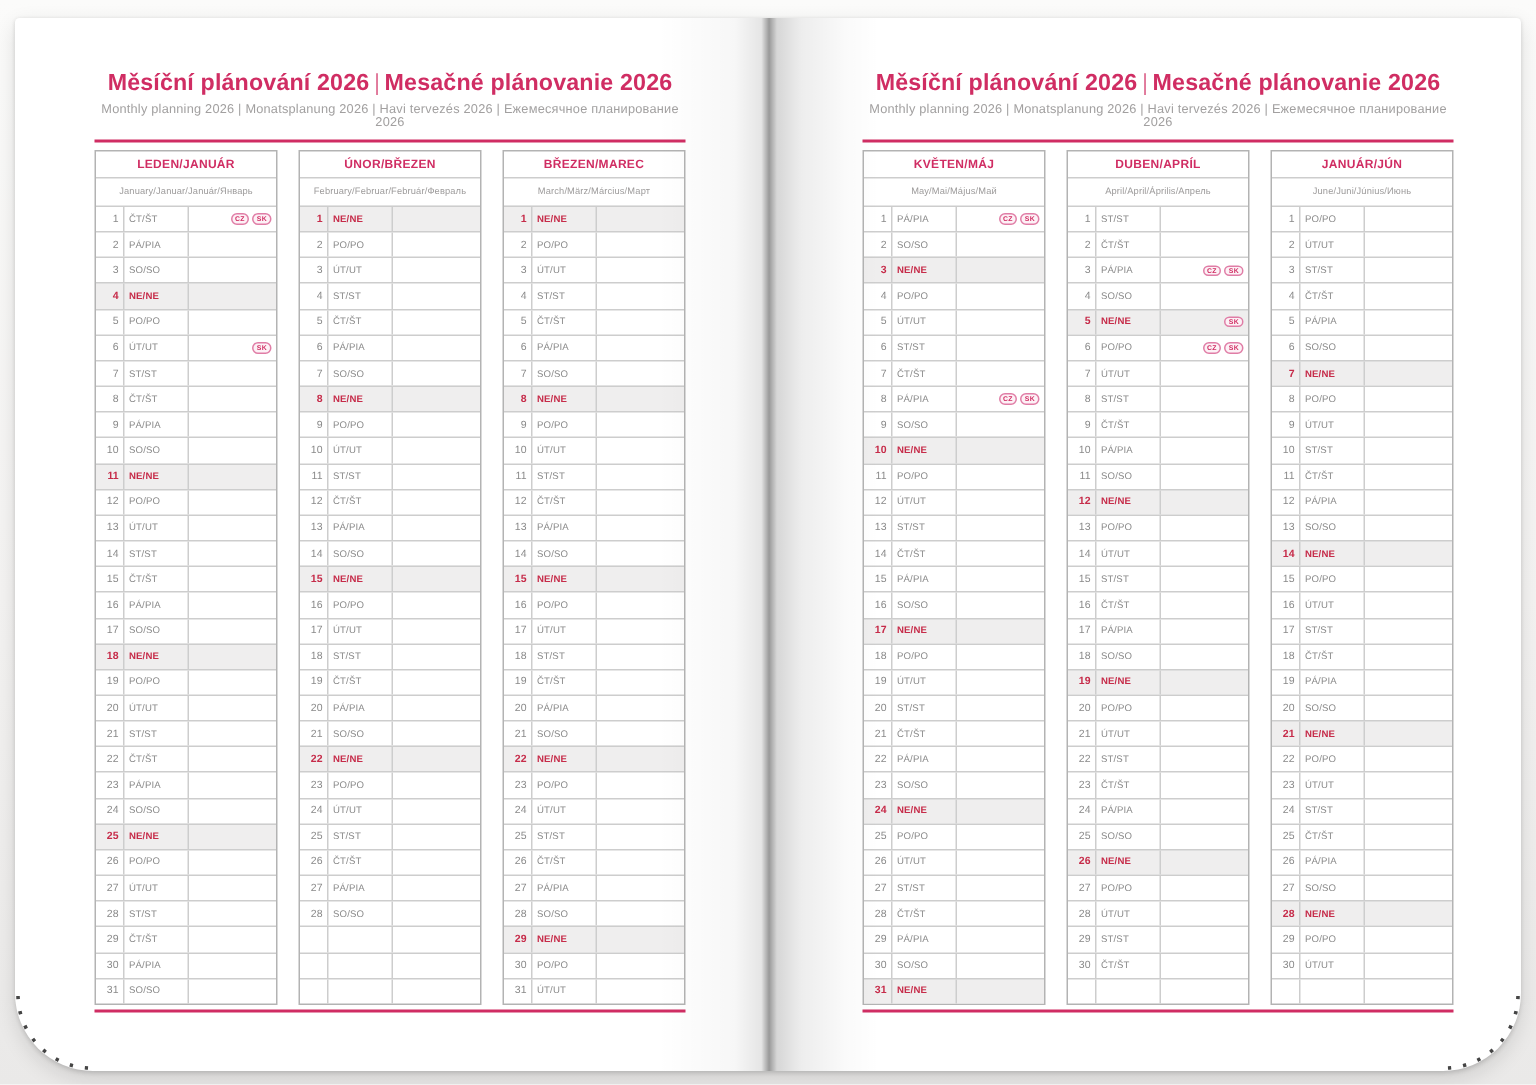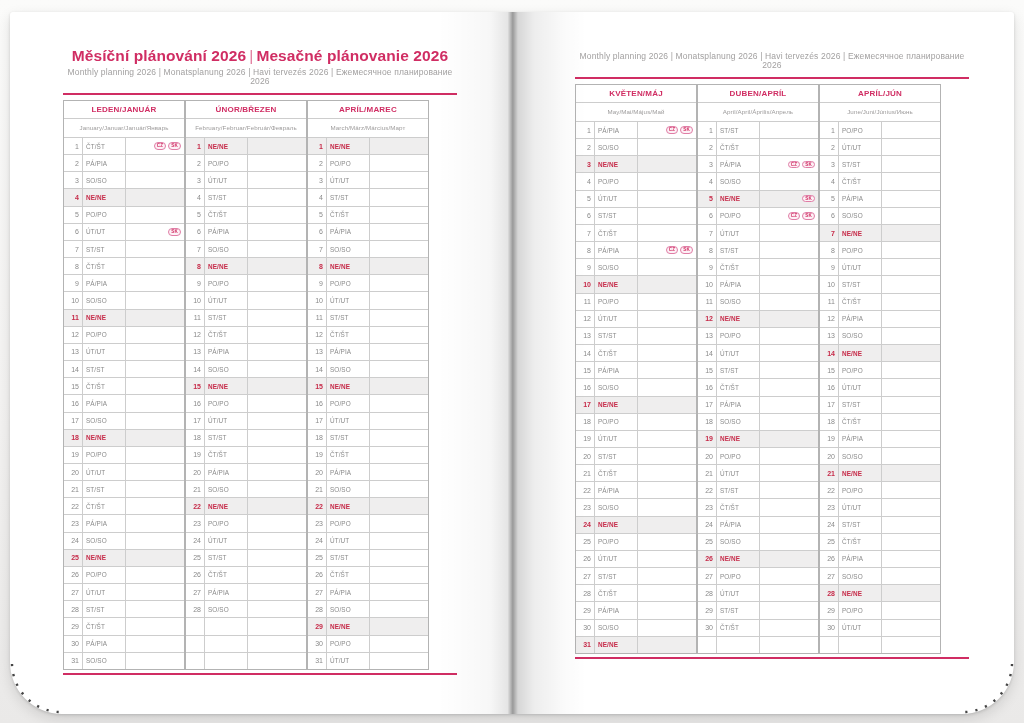--- a/index.html
+++ b/index.html
@@ -25,21 +25,21 @@
   .page-content{position:absolute; top:36px; width:394px;}
   .page-left .page-content{left:53px;}
   .page-right .page-content{left:63px;}
 
   .title{font-size:15.5px; font-weight:700; color:var(--accent); text-align:center; line-height:16px; letter-spacing:.1px;}
   .tsep{font-weight:300; opacity:.65; padding:0 3px;}
   .subtitle{font-size:8.5px; color:#a2a0a0; text-align:center; margin-top:4px; line-height:9px; letter-spacing:.15px;}
   .rule{height:2px; background:var(--accent); margin-top:7px;}
   .rule.bottom{margin-top:3px;}
 
-  .months{display:flex; justify-content:flex-start; margin-top:5px; height:570px;}
+  .months{display:flex; justify-content:space-between; margin-top:5px; height:570px;}
   .month{width:122px; border:1px solid var(--outline); display:flex; flex-direction:column; background:#fff;}
   .m-head{height:18px; line-height:17px; text-align:center; font-size:8px; font-weight:700;
           color:var(--accent); border-bottom:1px solid var(--gridline); letter-spacing:.2px;}
   .m-sub{height:18px; line-height:18px; text-align:center; font-size:6.2px; color:#9d9b9b; letter-spacing:.1px;}
   .m-rows{display:flex; flex-direction:column; flex:1;}
   .day-row{flex:1 1 0; display:flex; border-top:1px solid var(--gridline); min-height:0;}
   .day-row .num{width:19px; border-right:1px solid var(--gridline); display:flex; align-items:center;
                 justify-content:flex-end; padding-right:3px; font-size:7px; color:var(--ink);}
   .day-row .lbl{width:43px; border-right:1px solid var(--gridline); display:flex; align-items:center;
                 padding-left:3px; font-size:6.4px; color:var(--ink); letter-spacing:.1px;}
@@ -389,21 +389,21 @@
                 <div class="note"></div>
               </div>
               <div class="day-row">
                 <div class="num"></div>
                 <div class="lbl"></div>
                 <div class="note"></div>
               </div>
             </div>
         </div>
         <div class="month">
-          <div class="m-head">APRÍL/MAREC</div>
+          <div class="m-head">BŘEZEN/MAREC</div>
           <div class="m-sub">March/März/Március/Март</div>
           <div class="m-rows">
               <div class="day-row sun">
                 <div class="num">1</div>
                 <div class="lbl">NE/NE</div>
                 <div class="note"></div>
               </div>
               <div class="day-row">
                 <div class="num">2</div>
                 <div class="lbl">PO/PO</div>
@@ -556,20 +556,21 @@
               </div>
             </div>
         </div>
       </div>
       <div class="rule bottom"></div>
     </div>
   </div>
 
   <div class="page page-right">
     <div class="page-content">
+      <div class="title"><span>Měsíční plánování 2026</span><span class="tsep">|</span><span>Mesačné plánovanie 2026</span></div>
       <div class="subtitle">Monthly planning 2026 | Monatsplanung 2026 | Havi tervezés 2026 | Ежемесячное планирование 2026</div>
       <div class="rule top"></div>
       <div class="months">
         <div class="month">
           <div class="m-head">KVĚTEN/MÁJ</div>
           <div class="m-sub">May/Mai/Május/Май</div>
           <div class="m-rows">
               <div class="day-row">
                 <div class="num">1</div>
                 <div class="lbl">PÁ/PIA</div>
@@ -896,21 +897,21 @@
                 <div class="note"></div>
               </div>
               <div class="day-row">
                 <div class="num"></div>
                 <div class="lbl"></div>
                 <div class="note"></div>
               </div>
             </div>
         </div>
         <div class="month">
-          <div class="m-head">APRÍL/JÚN</div>
+          <div class="m-head">JANUÁR/JÚN</div>
           <div class="m-sub">June/Juni/Június/Июнь</div>
           <div class="m-rows">
               <div class="day-row">
                 <div class="num">1</div>
                 <div class="lbl">PO/PO</div>
                 <div class="note"></div>
               </div>
               <div class="day-row">
                 <div class="num">2</div>
                 <div class="lbl">ÚT/UT</div>

